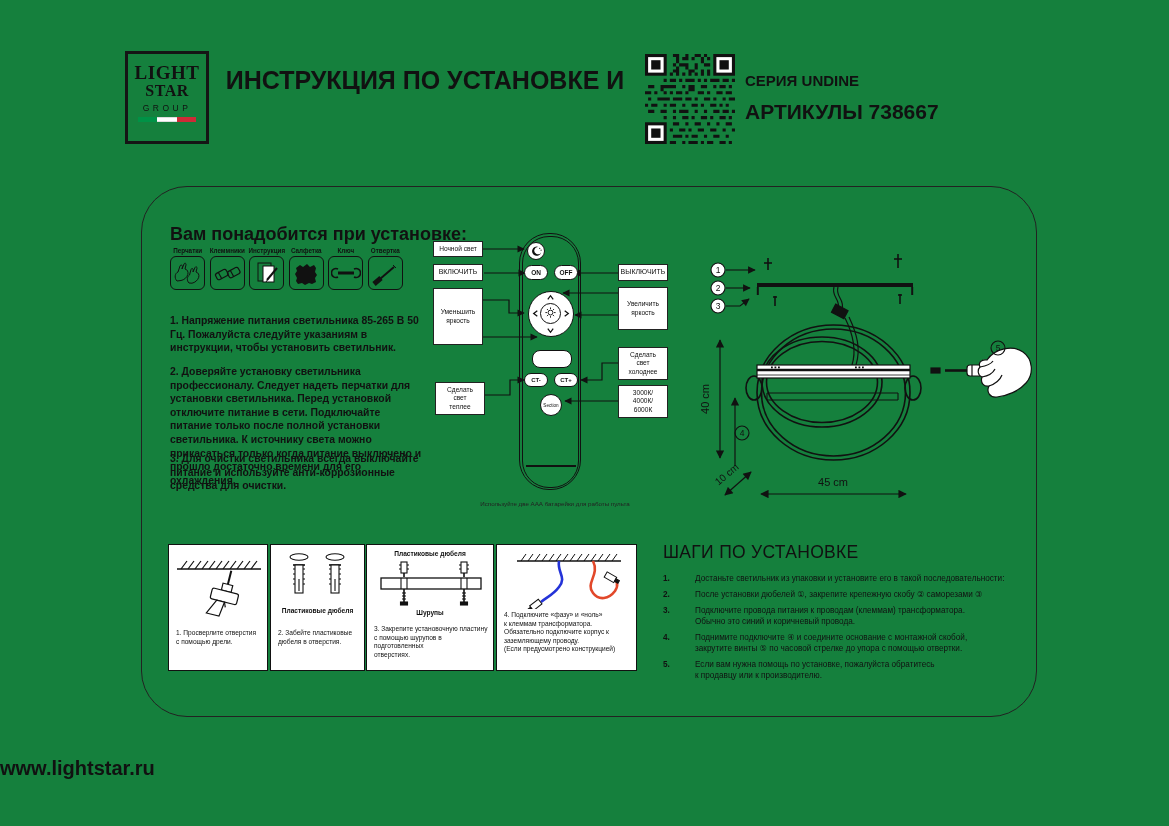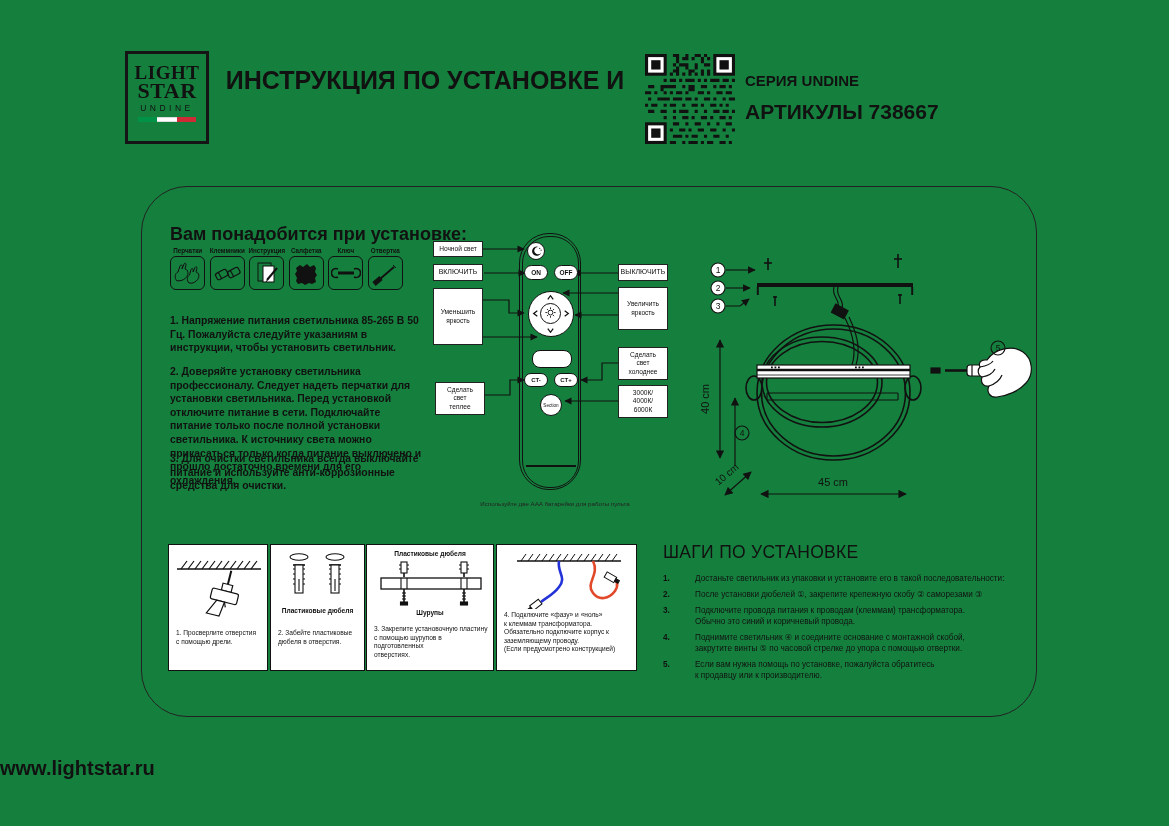--- a/index.html
+++ b/index.html
@@ -4,21 +4,21 @@
 <style>
   html,body{margin:0;padding:0;background:#fff;}
   #page{position:relative;width:1169px;height:826px;background:#15803d;overflow:hidden;
         font-family:"Liberation Sans",sans-serif;color:#111;}
   .abs{position:absolute;}
 
   
   #logo{left:125px;top:51px;width:84px;height:93px;border:3px solid #151515;
         box-sizing:border-box;text-align:center;padding-top:10px;}
   #logo .l1{font-family:"Liberation Serif",serif;font-weight:bold;font-size:19px;line-height:17px;letter-spacing:.5px;}
-  #logo .l2{font-family:"Liberation Serif",serif;font-weight:bold;font-size:22px;line-height:20px;letter-spacing:.5px;}
+  #logo .l2{font-family:"Liberation Serif",serif;font-weight:bold;font-size:16px;line-height:20px;letter-spacing:.5px;}
   #logo .l3{font-size:8.5px;letter-spacing:3.5px;margin-top:2px;}
   #logo .flag{width:58px;height:5px;margin:4px auto 0;display:flex;}
   #logo .flag i{flex:1;}
   #title{left:215px;top:66px;width:420px;text-align:center;font-weight:bold;font-size:25px;line-height:29px;}
   #qr{left:645px;top:54px;width:90px;height:90px;}
   #series-block{left:745px;top:72px;width:260px;}
   #series{font-weight:bold;font-size:15px;}
   #articles{font-weight:bold;font-size:21px;margin-top:11px;}
 
   
@@ -93,21 +93,21 @@
   .k{stroke:#111;fill:none;}
 </style>
 </head>
 <body>
 
 <div id="page">
 
   <div class="abs" id="logo">
     <div class="l1">LIGHT</div>
     <div class="l2">STAR</div>
-    <div class="l3">UNDINE</div>
+    <div class="l3">GROUP</div>
     <div class="flag">
       <i style="background:#009246"></i>
         <i style="background:#fff;border-top:1px solid #ddd;border-bottom:1px solid #ddd"></i>
         <i style="background:#ce2b37"></i>
     </div>
   </div>
 
   <div class="abs" id="title">
     <div>ИНСТРУКЦИЯ ПО УСТАНОВКЕ И</div>
   </div>
@@ -434,21 +434,21 @@
       <div class="num">2.</div>
       <div class="txt">После установки дюбелей ①, закрепите крепежную скобу ② саморезами ③</div>
     </div>
     <div class="step">
       <div class="num">3.</div>
       <div class="txt">Подключите провода питания к проводам (клеммам) трансформатора.
 Обычно это синий и коричневый провода.</div>
     </div>
     <div class="step">
       <div class="num">4.</div>
-      <div class="txt">Поднимите светильник ④ и соедините основание с монтажной скобой,
+      <div class="txt">Поднимите подключите ④ и соедините основание с монтажной скобой,
 закрутите винты ⑤ по часовой стрелке до упора с помощью отвертки.</div>
     </div>
     <div class="step">
       <div class="num">5.</div>
       <div class="txt">Если вам нужна помощь по установке, пожалуйста обратитесь
 к продавцу или к производителю.</div>
     </div>
   </div>
 
   <div class="mbox" id="mbox1">

